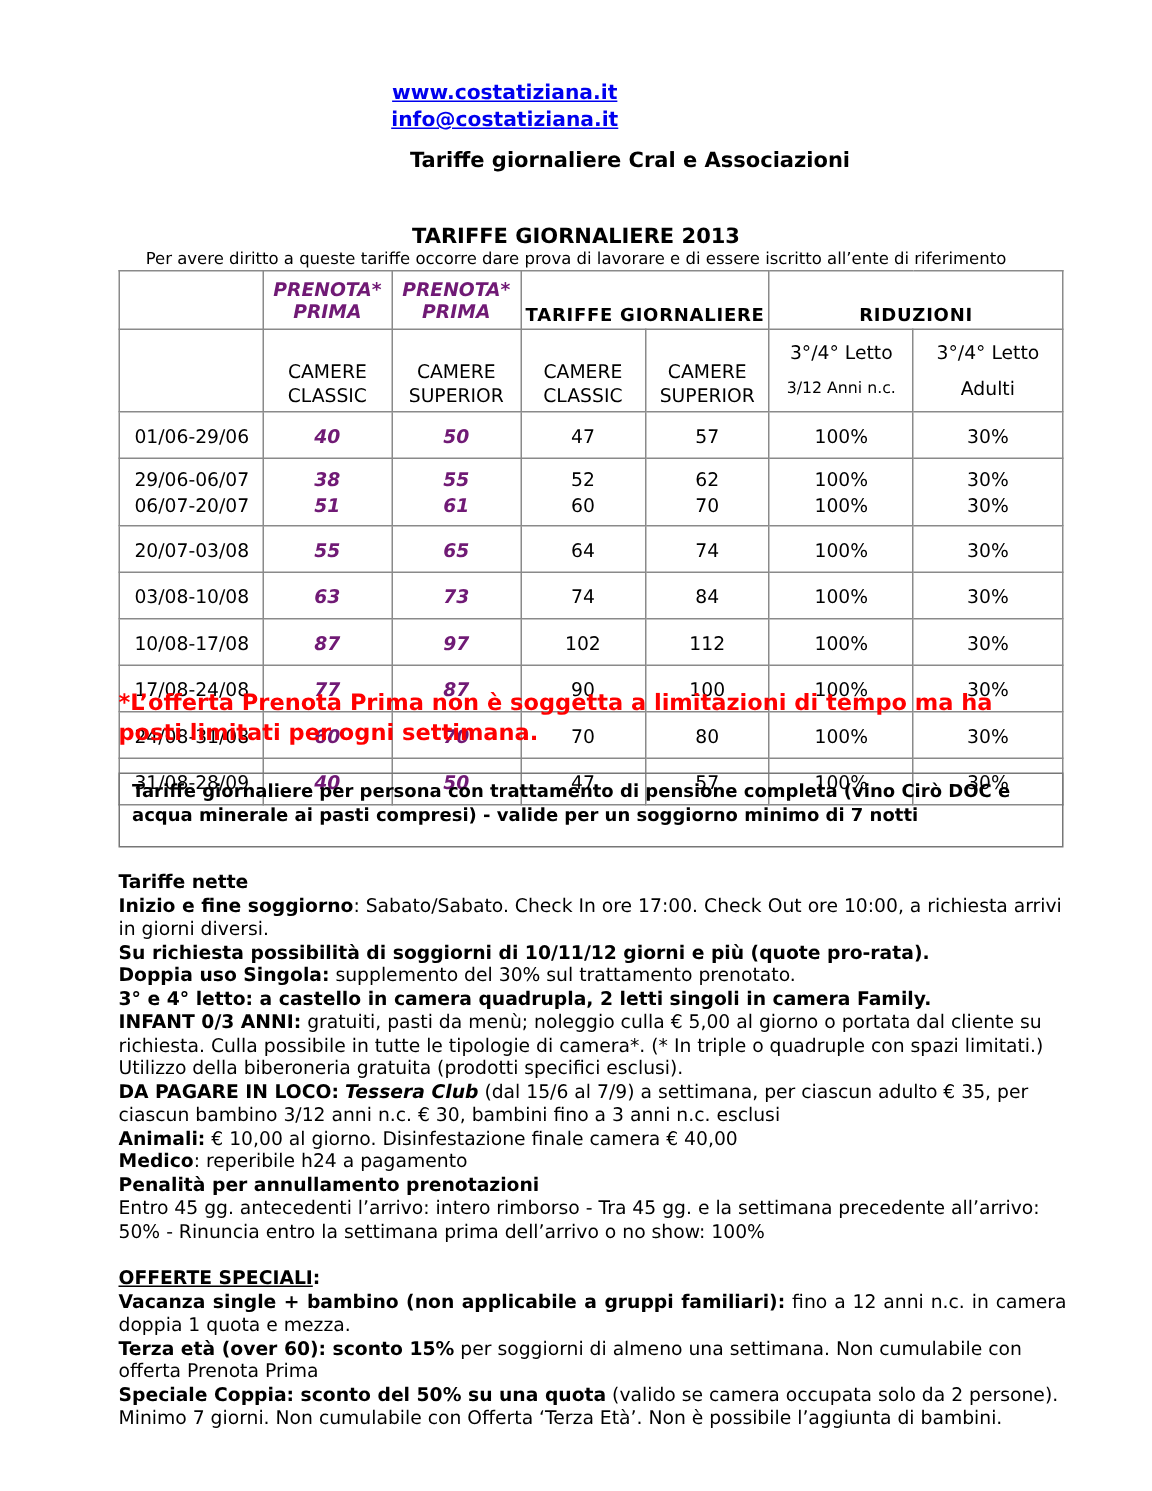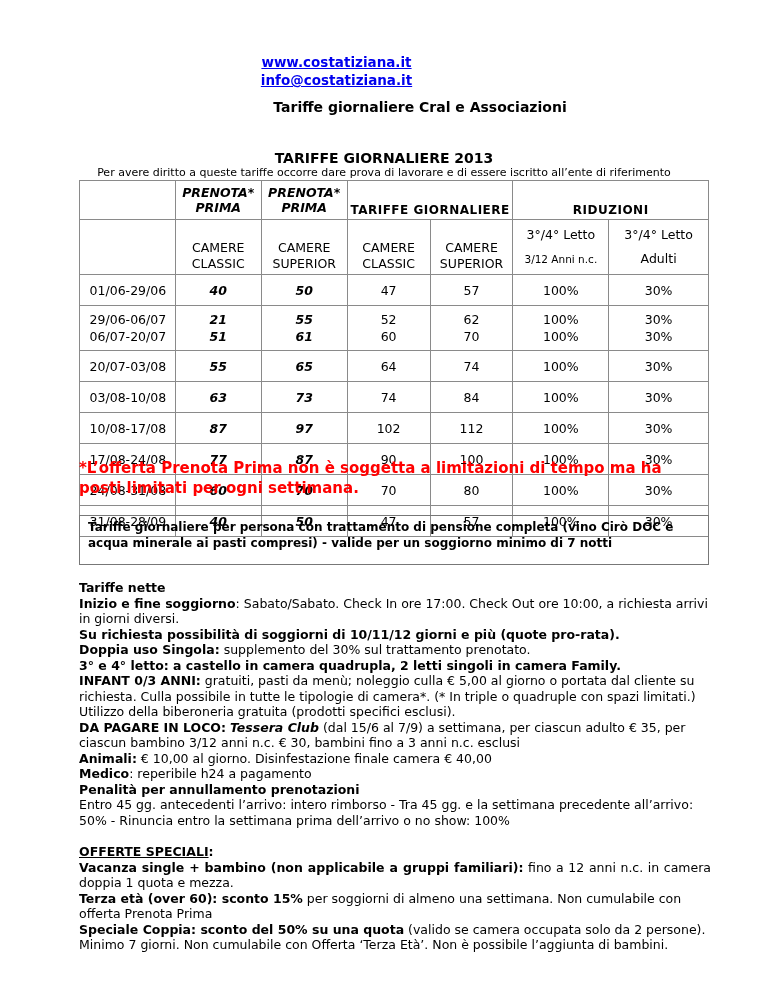--- a/index.html
+++ b/index.html
@@ -17,21 +17,21 @@
     position: absolute; top: 180px; left: 79px; width: 630px;
     border-collapse: collapse; font-size: 12.5px;
   }
   table.tariffe td { border: 1px solid #8a8a8a; text-align: center; padding: 0 2px; }
   table.tariffe tr.h1 td { height: 36px; vertical-align: middle; }
   table.tariffe tr.h2 td { height: 52px; vertical-align: bottom; padding-bottom: 2px; line-height: 16px; }
   table.tariffe tr.h2 td.split { vertical-align: top; padding: 0; }
   table.tariffe tr.data td { height: 30px; vertical-align: middle; line-height: 17px; }
   table.tariffe tr.data.double td { height: 44px; }
   table.tariffe td.date { text-align: center; padding-left: 3px; }
-  .red-bold-italic { color: #000000; font-weight: bold; font-style: italic; }
+  .red-bold-italic { color: #701a75; font-weight: bold; font-style: italic; }
   .hdr-bold { font-weight: bold; font-size: 12px; letter-spacing: 0.5px; }
   .split-top { display: block; height: 28px; line-height: 30px; }
   .split-bottom { display: block; height: 22px; line-height: 22px; }
   .small { font-size: 10.5px; }
 
   .note-red {
     position: absolute; top: 458px; left: 79px; width: 620px;
     color: #ff0000; font-weight: bold; font-size: 15px; line-height: 20px;
   }
   .boxed {
@@ -118,21 +118,21 @@
         <td>
           <div>30%</div>
         </td>
       </tr>
       <tr class="data double">
         <td class="date">
           <div>29/06-06/07</div>
           <div>06/07-20/07</div>
         </td>
         <td class="red-bold-italic">
-          <div>21</div>
+          <div>38</div>
           <div>51</div>
         </td>
         <td class="red-bold-italic">
           <div>55</div>
           <div>61</div>
         </td>
         <td>
           <div>52</div>
           <div>60</div>
         </td>

